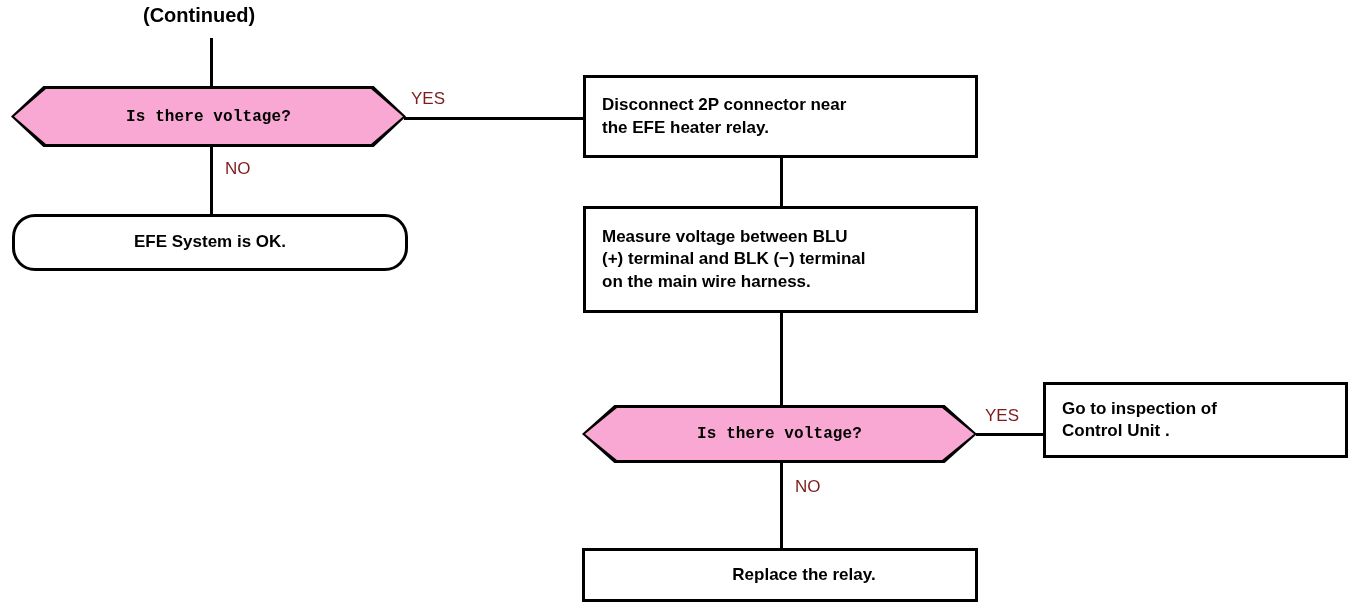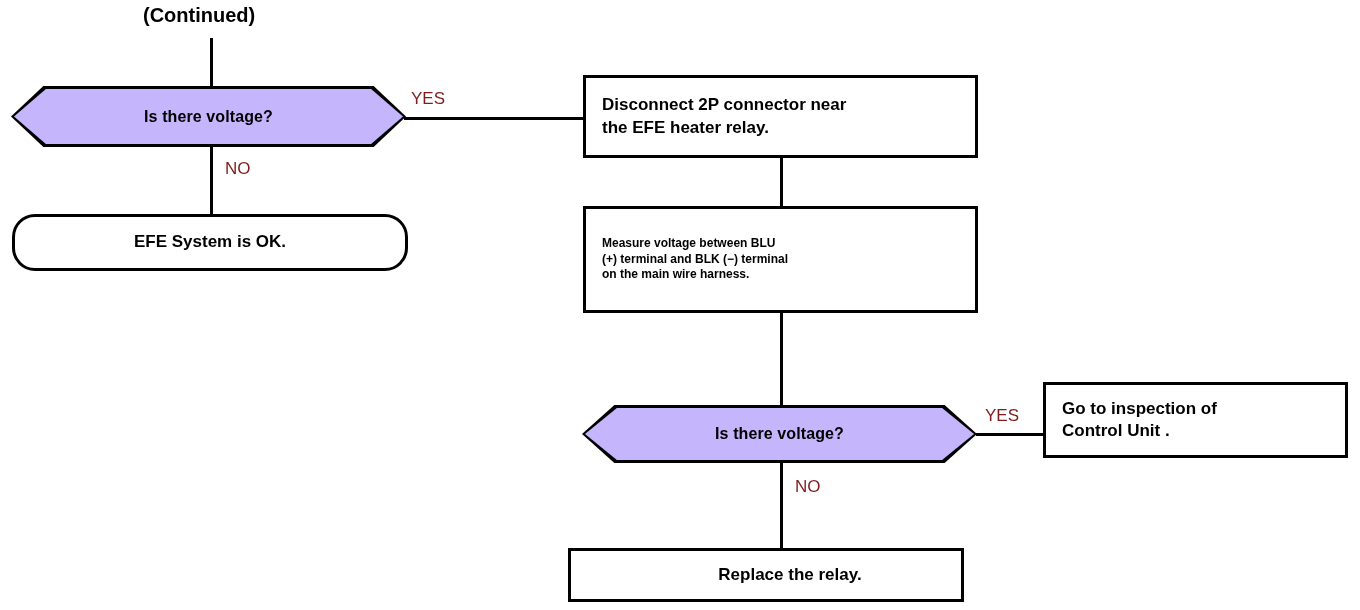--- a/index.html
+++ b/index.html
@@ -38,26 +38,27 @@
 
   .hex {
     position: absolute;
     background: #000000;
     -webkit-clip-path: polygon(0% 50%, 8.2% 0%, 91.8% 0%, 100% 50%, 91.8% 100%, 8.2% 100%);
     clip-path: polygon(0% 50%, 8.2% 0%, 91.8% 0%, 100% 50%, 91.8% 100%, 8.2% 100%);
   }
   .hex-inner {
     position: absolute;
     top: 3px; left: 3px; right: 3px; bottom: 3px;
-    background: #c4b5fd;
+    background: #f9a8d4;
     -webkit-clip-path: polygon(0% 50%, 8.2% 0%, 91.8% 0%, 100% 50%, 91.8% 100%, 8.2% 100%);
     clip-path: polygon(0% 50%, 8.2% 0%, 91.8% 0%, 100% 50%, 91.8% 100%, 8.2% 100%);
     display: flex;
     align-items: center;
     justify-content: center;
+    font-family: Liberation Mono, monospace;
   }
   .hex-inner .txt {
     font-weight: bold;
     color: #000000;
     letter-spacing: 0.1px;
   }
 
   .edge-v {
     position: absolute;
     width: 3px;
@@ -117,37 +118,37 @@
   <div class="node-box" style="left:12px; top:214px; width:396px; height:57px;border-radius:23px;">
     <span class="txt txt-center" style="font-size:17px;">EFE System is OK.</span>
   </div>
 
   <div class="node-box" style="left:583px; top:75px; width:395px; height:83px;">
     <span class="txt txt-left" style="font-size:17px;">Disconnect  2P  connector  near
 the EFE heater relay.</span>
   </div>
 
   <div class="node-box" style="left:583px; top:206px; width:395px; height:107px;">
-    <span class="txt txt-left" style="font-size:12px;">Measure  voltage  between  BLU
+    <span class="txt txt-left" style="font-size:17px;">Measure  voltage  between  BLU
 (+) terminal and BLK (−) terminal
 on the main wire harness.</span>
   </div>
 
   <div class="hex" style="left:582px; top:405px; width:395px; height:58px;">
     <div class="hex-inner">
       <span class="txt" style="font-size:16px;">Is there voltage?</span>
     </div>
   </div>
 
   <div class="edge-label" style="left:985px; top:406px; font-size:17px;">YES</div>
 
   <div class="edge-label" style="left:795px; top:477px; font-size:17px;">NO</div>
 
   <div class="node-box" style="left:1043px; top:382px; width:305px; height:76px;">
     <span class="txt txt-left" style="font-size:17px; ">Go  to  inspection  of
 Control   Unit .</span>
   </div>
 
-  <div class="node-box" style="left:568px; top:548px; width:396px; height:54px;padding-left:48px;">
+  <div class="node-box" style="left:582px; top:548px; width:396px; height:54px;padding-left:48px;">
     <span class="txt txt-center" style="font-size:17px;">Replace the relay.</span>
   </div>
 
 </div>
 
 </body></html>

